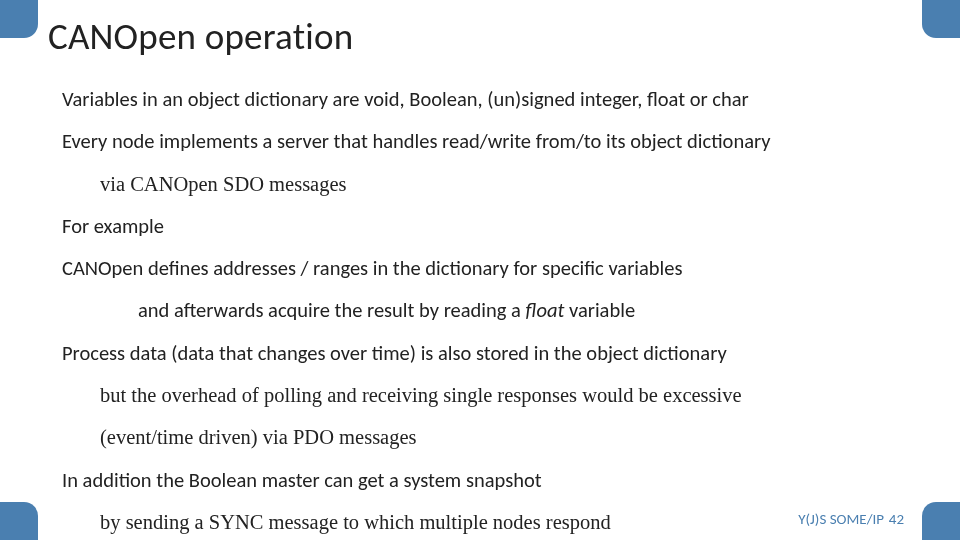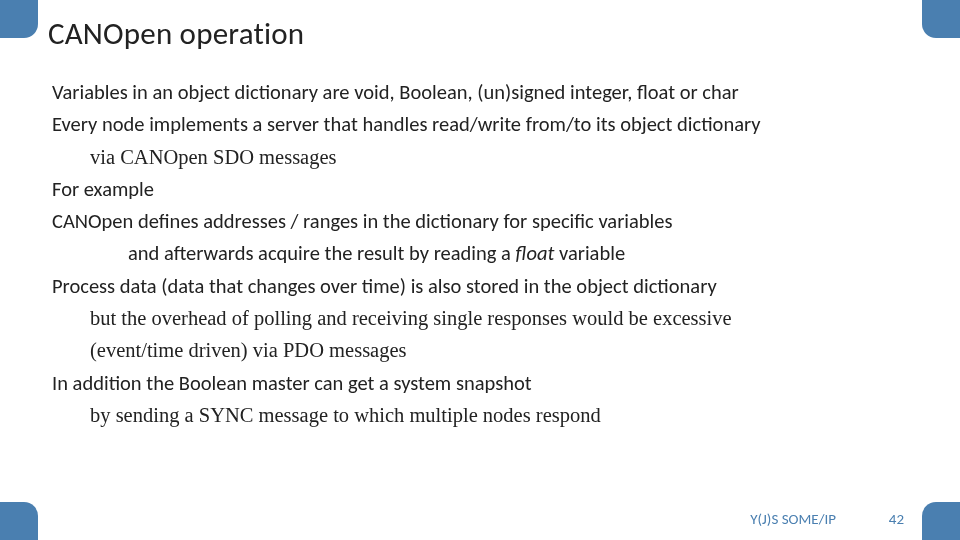--- a/index.html
+++ b/index.html
@@ -23,46 +23,45 @@
   .corner.bl { bottom: 0; left: 0; border-top-right-radius: 14px; }
   .corner.br { bottom: 0; right: 0; border-top-left-radius: 14px; }
 
   .slide {
     position: absolute;
     top: 0; left: 0; right: 0; bottom: 0;
     padding: 14px 48px 0 48px;
     box-sizing: border-box;
   }
   .title {
-    font-size: 31px;
+    font-size: 37px;
     font-weight: 400;
     color: #222;
     margin: 0 0 26px 0;
     letter-spacing: 0.2px;
   }
   .body {
     font-size: 20.5px;
     line-height: 1.38;
     color: #222;
   }
   .body p {
-    margin: 4px;
+    margin: 14px;
   }
   .ind1 { padding-left: 38px; font-family: Liberation Serif, serif; }
   .ind2 { padding-left: 76px; }
   .em { font-style: italic; }
 
   .footer {
     position: absolute;
     bottom: 12px;
     right: 56px;
     font-size: 15px;
     color: #4a7fb0;
     display: flex;
-    gap: 48px;
     align-items: baseline;
   }
   .footer .num { min-width: 20px; text-align: right; }
 </style>
 </head>
 <body>
 
 <div class="corner tl"></div>
 <div class="corner tr"></div>
 <div class="corner bl"></div>

